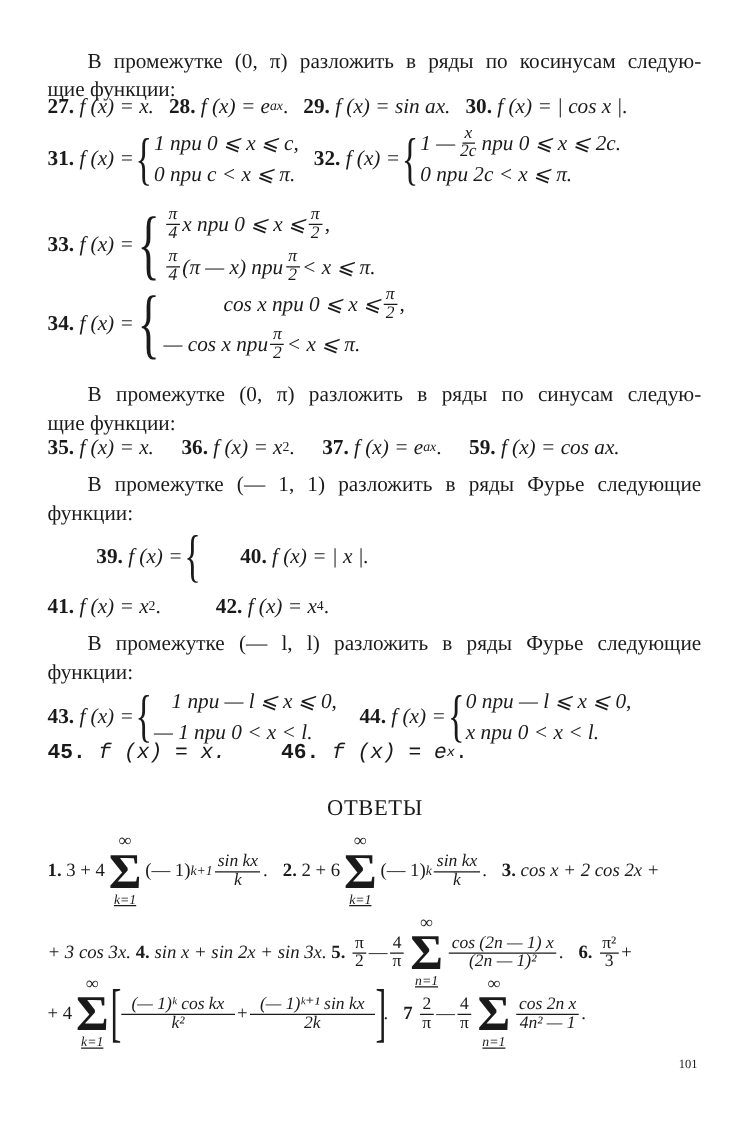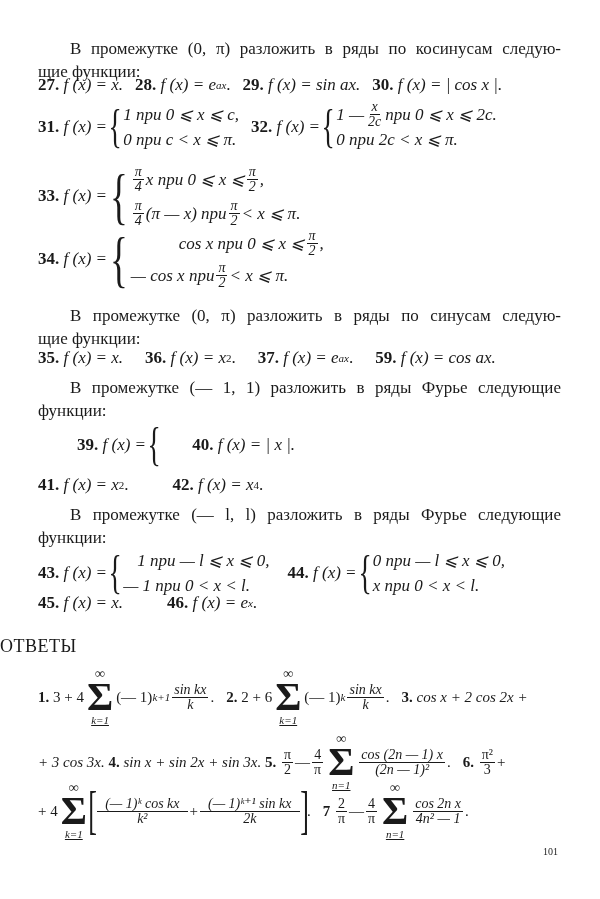--- a/index.html
+++ b/index.html
@@ -18,21 +18,21 @@
   .cases { display: inline-flex; flex-direction: column; justify-content: center; }
   .cases .c { line-height: 25px; height: 25px; display: flex; align-items: center; white-space: nowrap; }
   .frac { display: inline-flex; flex-direction: column; align-items: center; vertical-align: middle; font-size: 14px; margin: 0 2px; }
   .frac .n { line-height: 14px; padding: 0 2px; border-bottom: 1px solid #1a1a1a; }
   .frac .d { line-height: 14px; padding: 0 2px; }
   .sum { display: inline-flex; flex-direction: column; align-items: center; vertical-align: middle; margin: 0 3px; }
   .sum .top { font-size: 14px; line-height: 12px; font-weight: bold; }
   .sum .sig { font-size: 40px; line-height: 34px; font-weight: bold; }
   .sum .bot { font-size: 11px; line-height: 12px; font-style: italic; text-decoration: underline; }
   sup { font-size: 11px; }
-  .heading { position: absolute; left: 0; width: 600px; text-align: left; top: 636px; font-size: 18px; letter-spacing: 0.5px; }
+  .heading { position: absolute; left: 0; width: 600px; text-align: center; top: 636px; font-size: 18px; letter-spacing: 0.5px; }
   .pageno { position: absolute; right: 42px; top: 846px; font-size: 10px; }
   .sp { display: inline-block; width: 12px; }
   .sp2 { display: inline-block; width: 22px; }
   .bracket { font-size: 52px; font-weight: 100; line-height: 1; display: inline-block; transform: scaleX(0.5); margin: 0 -6px; }
 </style>
 </head>
 <body>
 
 <div class="para" style="top:37px;">
   <span class="first">В промежутке (0, π) разложить в ряды по косинусам следую-</span>
@@ -191,21 +191,21 @@
   <span style="display:inline-block; width:18px;"></span>
   <span class="num">44.</span>&nbsp;
   <span class="it">f (x) =</span>
   <span class="brace">{</span>
   <span class="cases">
     <span class="c it">0 при — l ⩽ x ⩽ 0,</span>
     <span class="c it">x при 0 &lt; x &lt; l.</span>
   </span>
 </div>
 
-<div class="row" style="top:593px; left:38px;">
+<div class="row" style="top:593px; left:38px;font-family:Liberation Mono, monospace;">
   <span class="num">45.</span>&nbsp;
   <span class="it">f (x) = x.</span>
   <span class="sp2"></span><span class="sp2"></span>
   <span class="num">46.</span>&nbsp;
   <span class="it">f (x) = e</span><sup class="it">x</sup><span>.</span>
 </div>
 
 <div class="heading">ОТВЕТЫ</div>
 
 <div class="row" style="top:668px; left:38px; font-size:15px;">

